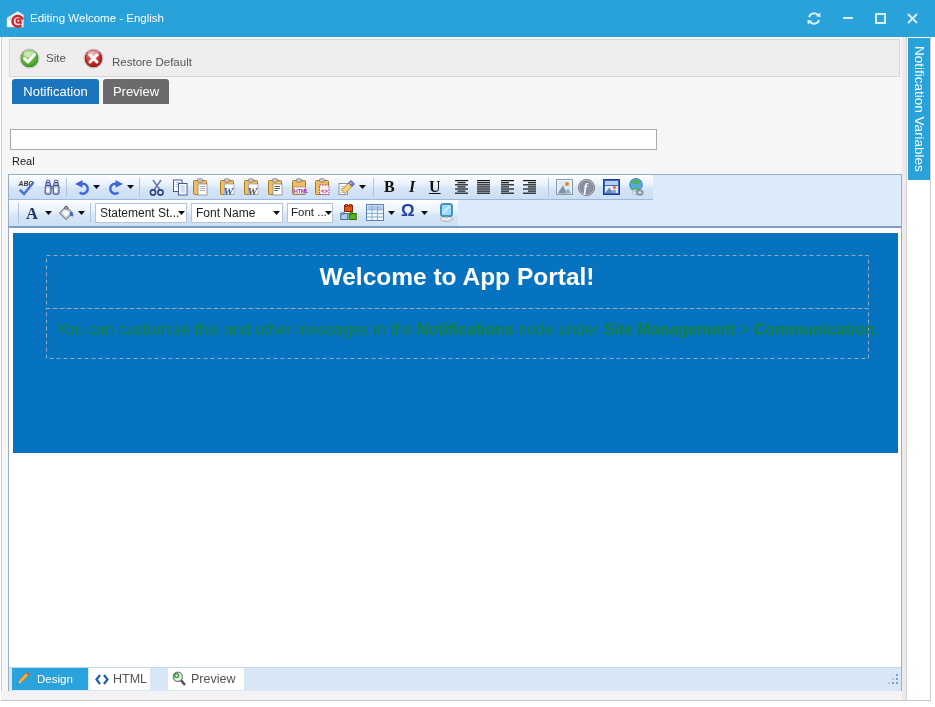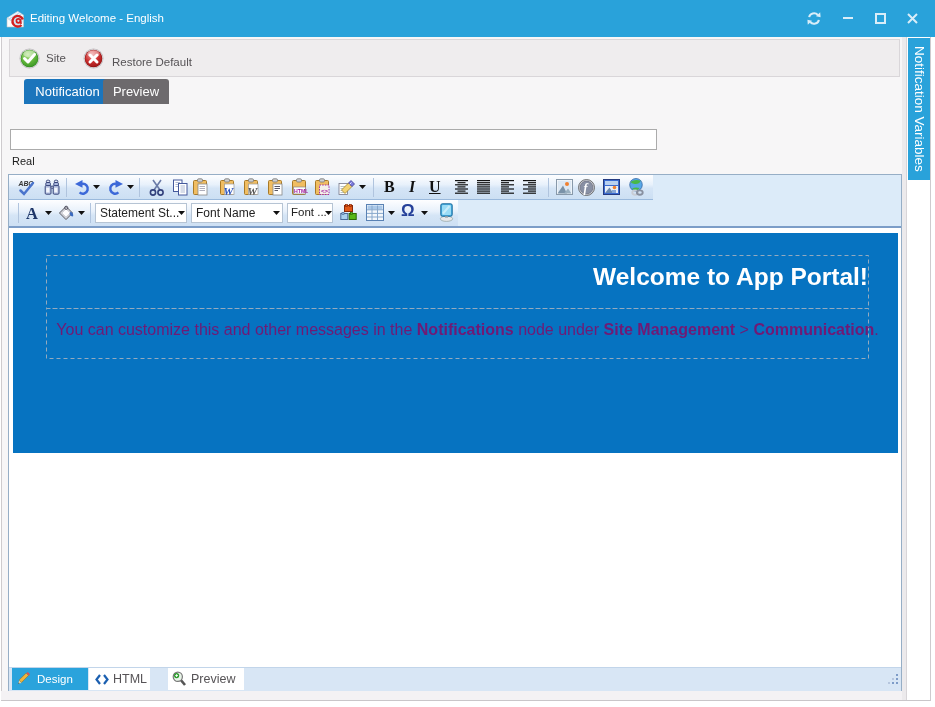--- a/index.html
+++ b/index.html
@@ -68,21 +68,21 @@
       <stop offset="0" stop-color="#f0a0a0"></stop>
           <stop offset="0.5" stop-color="#cc3030"></stop>
           <stop offset="1" stop-color="#8f1010"></stop>
     </radialGradient>
       </defs>
     <ellipse cx="10.5" cy="5.8" rx="6.2" ry="3.6" fill="#fff" opacity="0.35"></ellipse>
     <path d="M7 7 L14 14 M14 7 L7 14" fill="none" stroke="#fff" stroke-width="3" stroke-linecap="round"></path>
   </svg>
   <div class="abs" style="left:112px;top:56px;font-size:11.5px;color:#565356;">Restore Default</div>
 
-  <div class="abs" style="left:24px;top:79px;width:87px;height:25px;background:#1b75bc;border-radius:3px 3px 0 0;color:#fff;font-size:13px;text-align:center;line-height:25px;">Notification</div>
+  <div class="abs" style="left:12px;top:79px;width:87px;height:25px;background:#1b75bc;border-radius:3px 3px 0 0;color:#fff;font-size:13px;text-align:center;line-height:25px;">Notification</div>
   <div class="abs" style="left:103px;top:79px;width:66px;height:25px;background:#6d6a6d;border-radius:3px 3px 0 0;color:#fff;font-size:13px;text-align:center;line-height:25px;">Preview</div>
 
   <div class="abs" style="left:12px;top:128px;font-size:11px;color:#1b1b1b;text-decoration:underline;">Subject</div>
   <div class="abs" style="left:10px;top:129px;width:647px;height:21px;background:#fff;border:1px solid #ababab;"></div>
   <div class="abs" style="left:12px;top:155px;font-size:11px;color:#1b1b1b;">Real</div>
 
   <div class="abs" style="left:8px;top:174px;width:894px;height:517px;border:1px solid #96aec6;background:#fff;"></div>
 
   <div class="abs" style="left:9px;top:175px;width:892px;height:25px;background:#dcebf9;"></div>
   <div class="abs" style="left:9px;top:175px;width:644px;height:25px;background:linear-gradient(180deg,#fefeff 0%,#e8f1fb 40%,#d5e5f6 55%,#ccdff3 100%);border-bottom:1px solid #9ab9dc;"></div>
@@ -345,23 +345,23 @@
     </svg>
   </div>
 
   <div class="abs" style="left:9px;top:228px;width:892px;height:439px;background:#fff;"></div>
   <div class="abs" style="left:13px;top:233px;width:885px;height:220px;background:#0673c1;"></div>
 
   <svg class="abs" style="left:46px;top:255px;" width="823" height="104">
     <rect x="0.5" y="0.5" width="822" height="53" fill="none" stroke="#93aabf" stroke-width="1" stroke-dasharray="4 3"></rect>
     <rect x="0.5" y="53.5" width="822" height="50" fill="none" stroke="#93aabf" stroke-width="1" stroke-dasharray="4 3"></rect>
   </svg>
-  <div class="abs" style="left:46px;top:263px;width:822px;text-align:right;color:#fff;font-weight:bold;font-size:24.5px;">Welcome to App Portal!</div>
-
-  <div class="abs" style="left:13px;top:321px;width:885px;text-align:center;color:#701a75;font-size:16px;padding-left:24px;">You can customize this and other messages in the <b>Notifications</b> node under <b>Site Management</b> &gt; <b>Communication</b>.</div>
+  <div class="abs" style="left:46px;top:263px;width:822px;text-align:center;color:#fff;font-weight:bold;font-size:24.5px;">Welcome to App Portal!</div>
+
+  <div class="abs" style="left:13px;top:321px;width:885px;text-align:center;color:#15803d;font-size:16px;padding-left:24px;">You can customize this and other messages in the <b>Notifications</b> node under <b>Site Management</b> &gt; <b>Communication</b>.</div>
 
   <div class="abs" style="left:9px;top:667px;width:892px;height:24px;background:#d8e6f5;border-top:1px solid #c2d5ea;"></div>
   <div class="abs" style="left:12px;top:668px;width:76px;height:22px;background:#2aa3dc;"></div>
   <svg class="abs" style="left:16px;top:671px;" width="15" height="15" viewBox="0 0 15 15">
     <rect x="3" y="5" width="10" height="3.4" rx="0.5" transform="rotate(-45 8 7)" fill="#f0b43c" stroke="#8a6a20" stroke-width="0.5"></rect>
     <polygon points="2.2,12.8 5.6,11.9 3.2,9.5" fill="#e8d2a0"></polygon>
     <polygon points="2.2,12.8 3.6,12.43 2.6,11.4" fill="#333"></polygon>
     <polygon points="10.5,2.2 12.8,4.5 14,3.3 11.7,1" fill="#e05050"></polygon>
   </svg>
   <div class="abs" style="left:37px;top:673px;font-size:11.5px;color:#fff;">Design</div>

